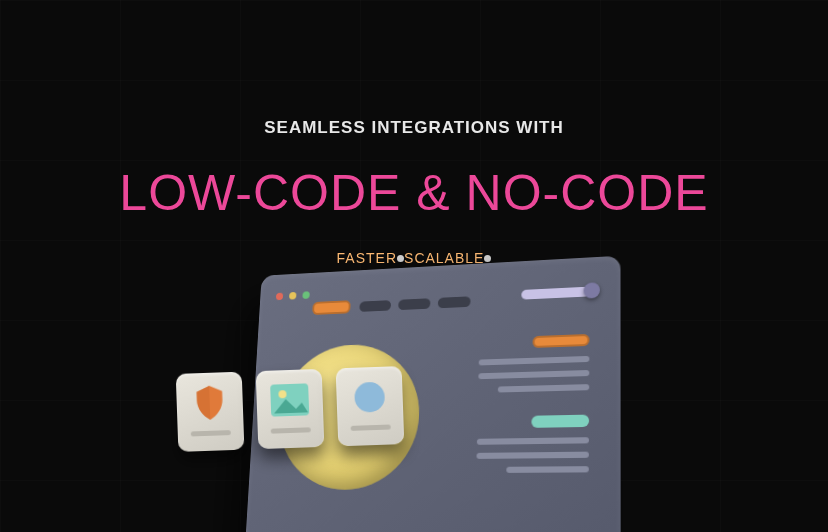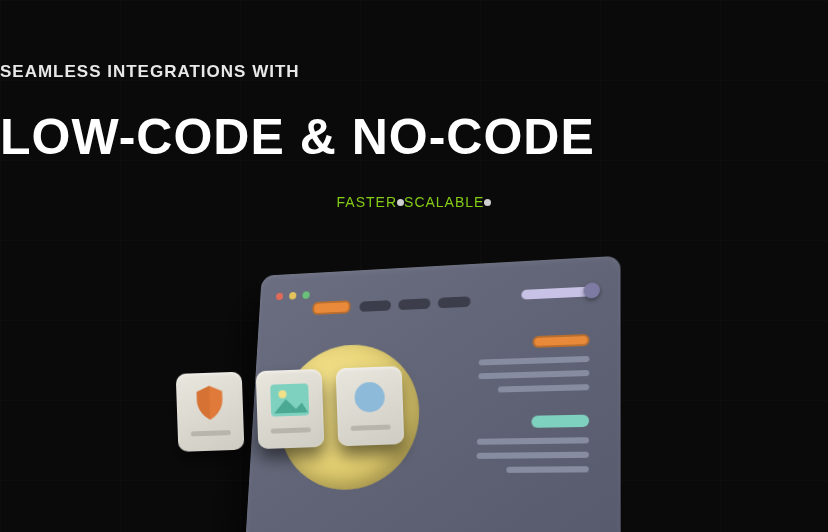--- a/index.html
+++ b/index.html
@@ -15,43 +15,44 @@
     position: absolute; inset: 0;
     background-image:
       linear-gradient(rgba(255,255,255,0.015) 1px, transparent 1px),
       linear-gradient(90deg, rgba(255,255,255,0.015) 1px, transparent 1px);
     background-size: 120px 80px;
     pointer-events: none;
   }
   .hero {
     position: relative;
     width: 100%;
-    padding-top: 62px;
+    text-align: center;
+    padding-top: 118px;
   }
   .eyebrow {
     font-size: 17px;
     font-weight: 700;
     letter-spacing: 1px;
     color: #e8e8e8;
   }
   .headline {
     margin-top: 26px;
     font-size: 50px;
-    font-weight: 700;
+    font-weight: 400;
     letter-spacing: 1px;
-    color: #ffffff;
+    color: #ec4899;
   }
   .tags {
     margin-top: 28px;
     display: flex;
     justify-content: center;
     align-items: center;
     font-size: 14px;
     letter-spacing: 1px;
-    color: #84cc16;
+    color: #fdba74;
   }
   .sep {
     width: 7px; height: 7px; border-radius: 50%; background: #cfcfcf;
     display: inline-block;
   }
 
   
   .illus-wrap {
     position: absolute;
     left: 50%; transform: translateX(-50%);

